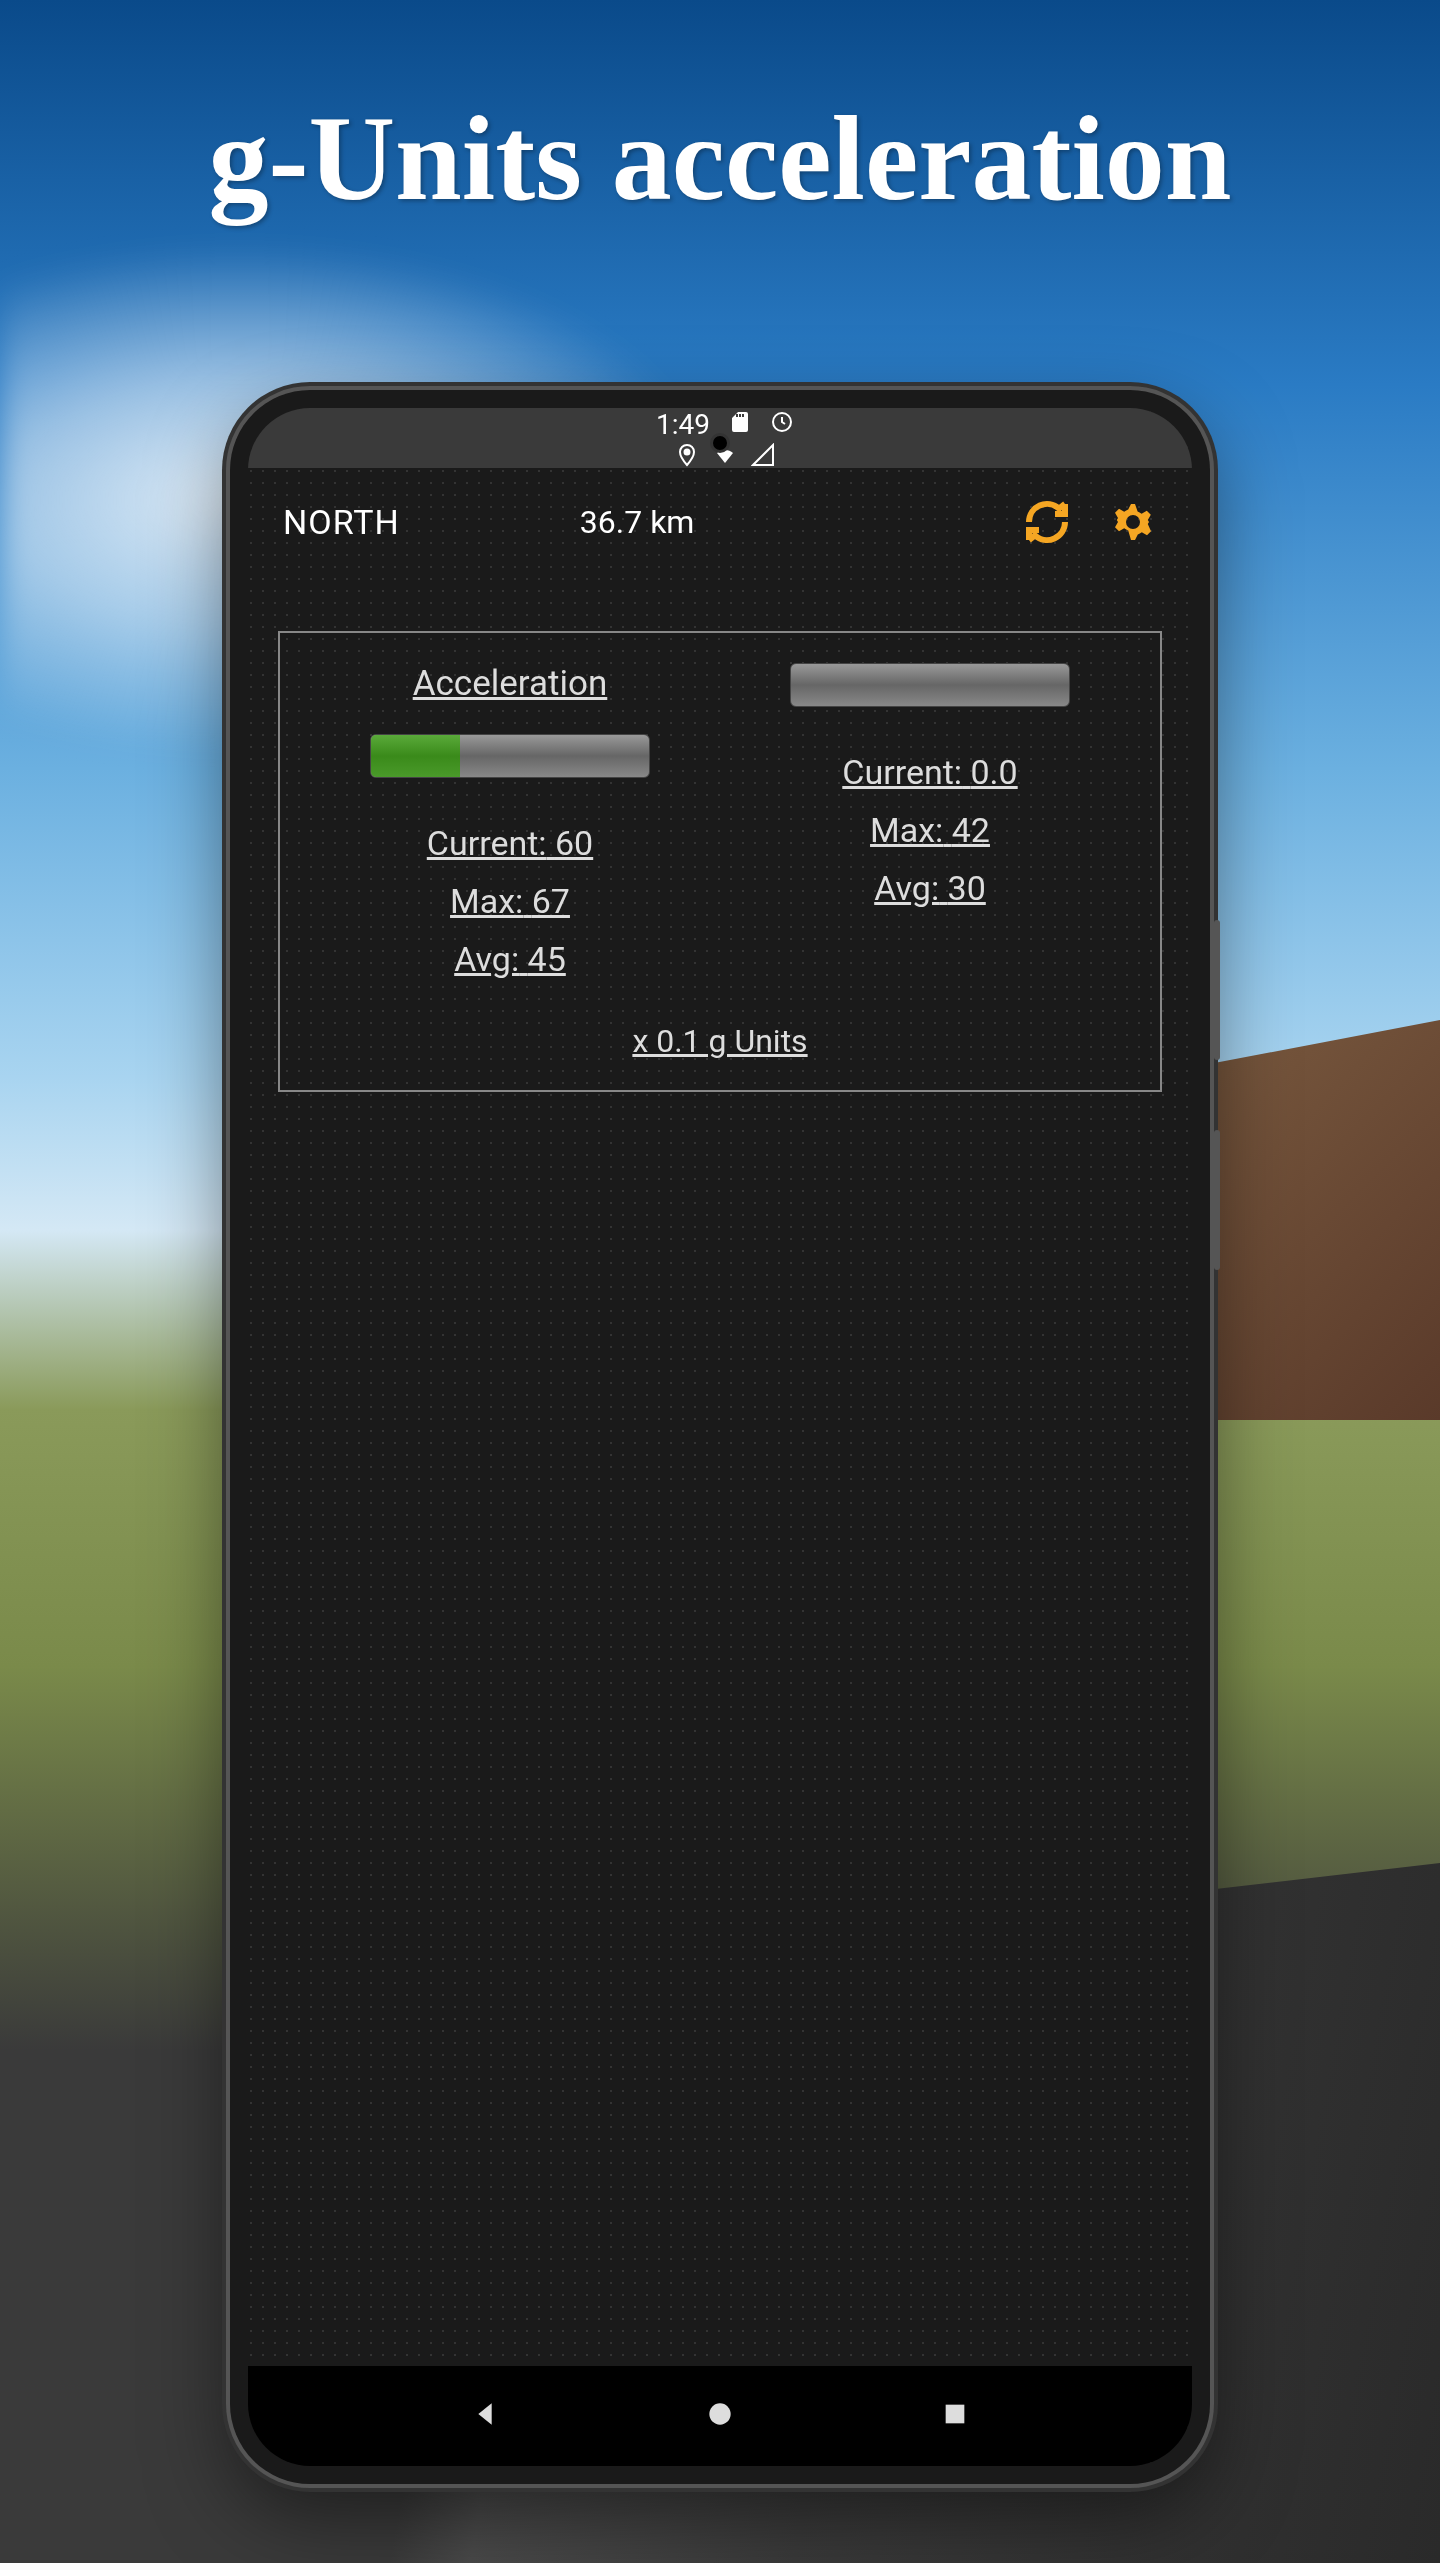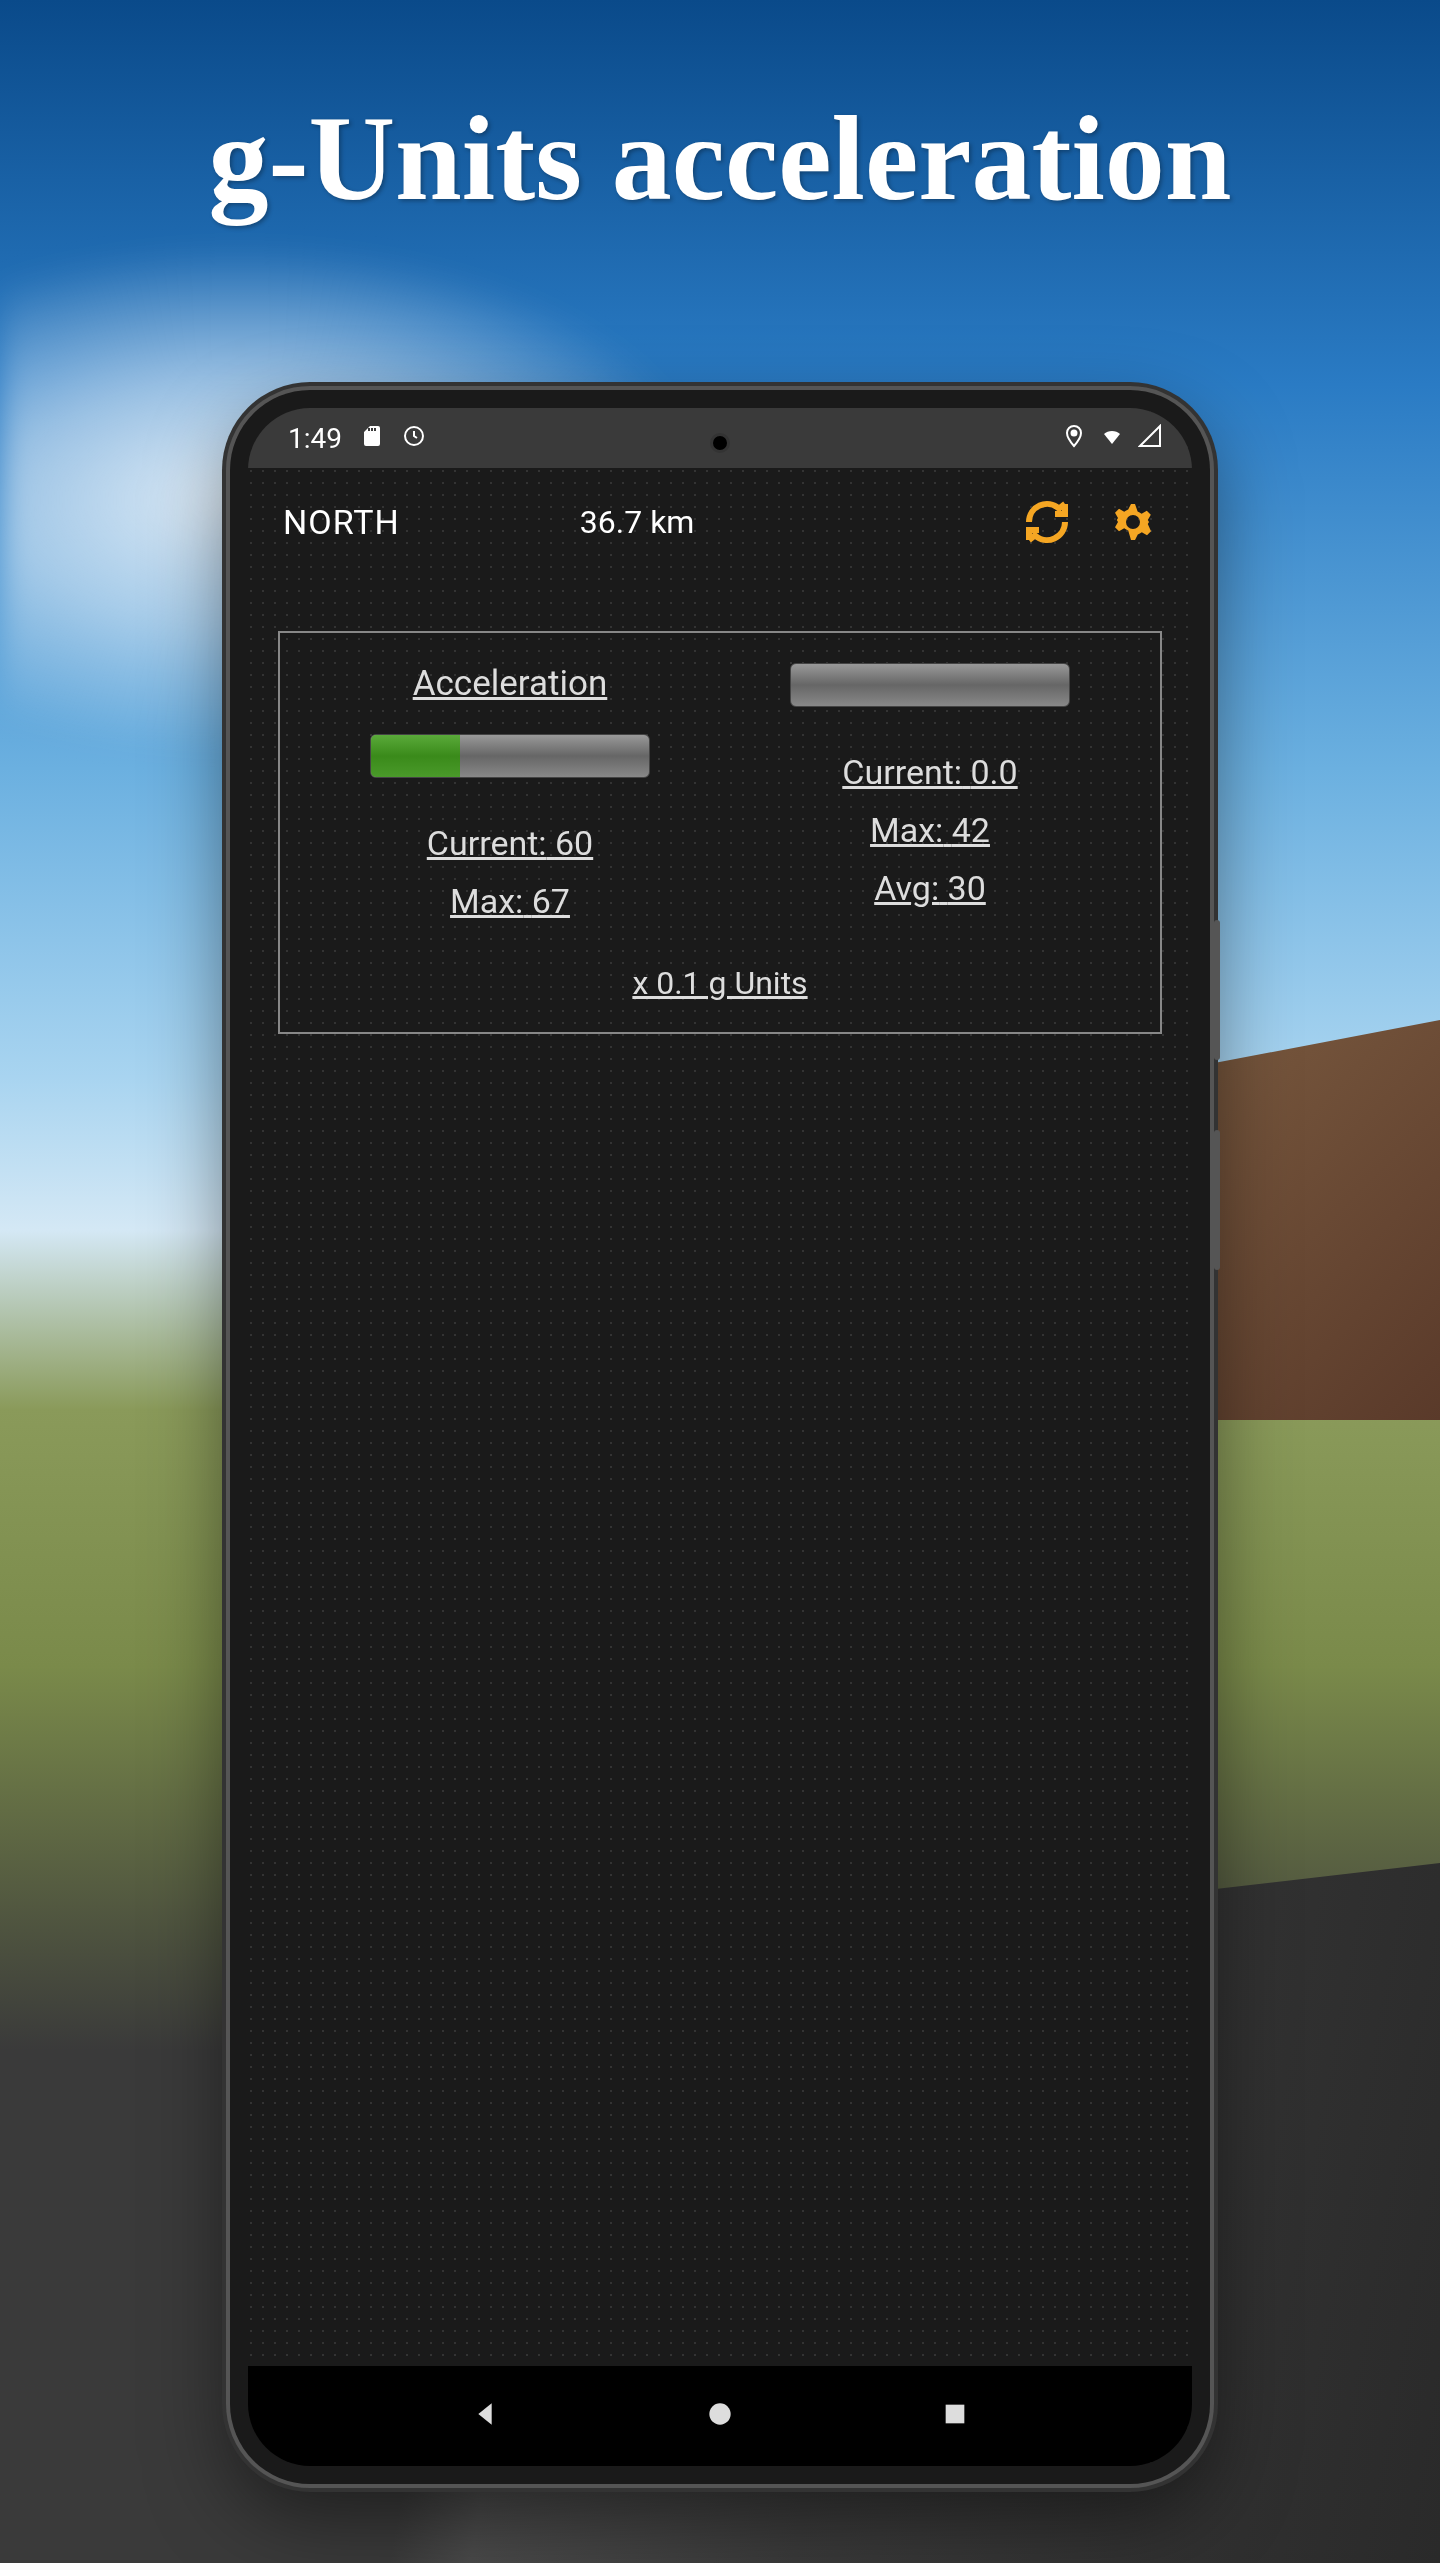--- a/index.html
+++ b/index.html
@@ -104,20 +104,21 @@
     }
     .status-bar {
       height: 60px;
       background: #3a3a3a;
       display: flex;
       align-items: center;
       justify-content: space-between;
       padding: 0 30px 0 40px;
       color: #fff;
       font-size: 28px;
+      flex-direction: column;
     }
     .status-left { display: flex; align-items: center; gap: 18px; }
     .status-right { display: flex; align-items: center; gap: 14px; }
     .status-icon { width: 24px; height: 24px; }
     .app-header {
       display: flex;
       align-items: center;
       padding: 30px 35px;
       color: #fff;
     }
@@ -286,20 +287,23 @@
         <div class="accel-col">
           <div class="accel-heading">Acceleration</div>
           <div class="progress-bar">
             <div class="progress-fill" style="width:32%"></div>
           </div>
           <div class="stat-line">
             <span>Current:</span> <span>60</span>
           </div>
           <div class="stat-line">
             <span>Max:</span> <span>67</span>
+          </div>
+          <div class="stat-line">
+            <span>Avg:</span> <span>45</span>
           </div>
         </div>
         <div class="accel-col">
           <div class="progress-bar">
             <div class="progress-fill" style="width:0%"></div>
           </div>
           <div class="stat-line">
             <span>Current:</span> <span>0.0</span>
           </div>
           <div class="stat-line">

